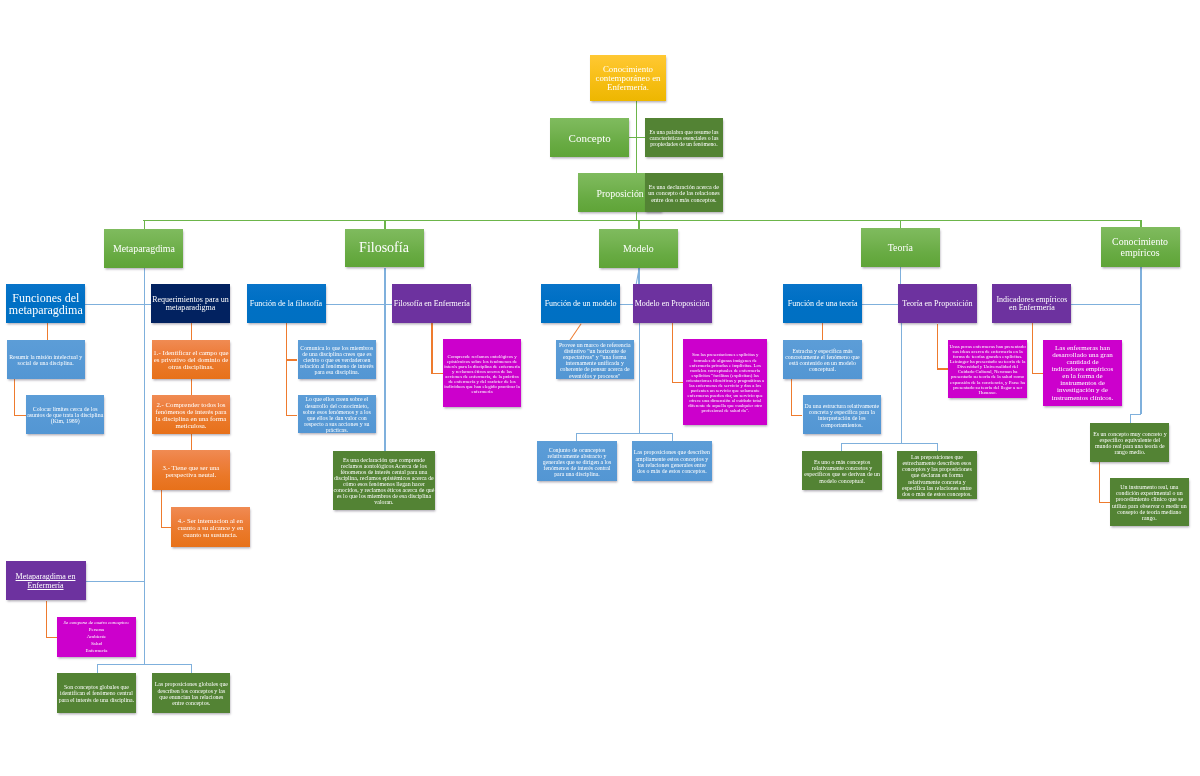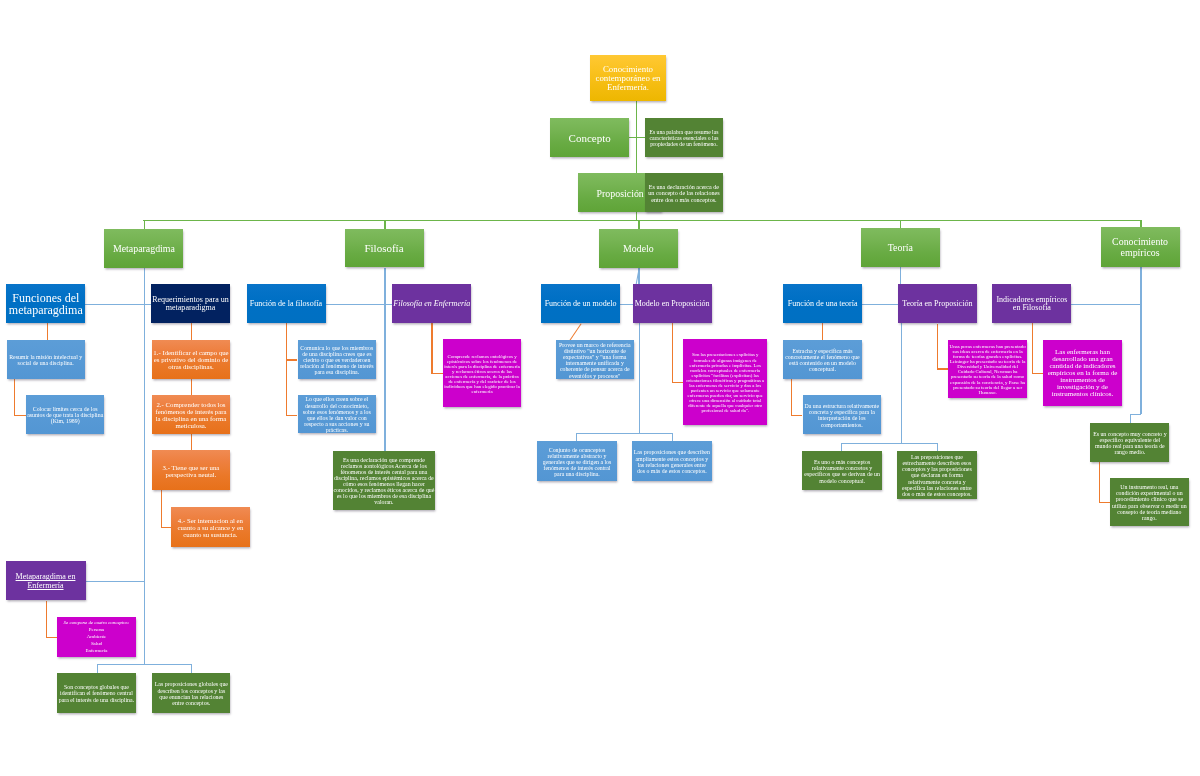--- a/index.html
+++ b/index.html
@@ -35,21 +35,21 @@
 <div class="node" style="left: 644.6px; top: 173.2px; width: 78.7px; height: 38.9px; background: rgb(83, 131, 52); font-size: 6.08px; line-height: 1.06; box-shadow: rgba(70, 62, 82, 0.45) 0.8px 1.8px 2.2px;">
       <span class="txt" style="padding: 0px 1px;">Es una declaración acerca de un concepto de las relaciones entre dos o más conceptos.</span>
     </div>
 <div class="ln" style="left: 629.2px; top: 192.5px; width: 15.4px; height: 1.25px; background: rgb(108, 181, 74);"></div>
 <div class="ln" style="left: 143.1px; top: 219.6px; width: 997.7px; height: 1.35px; background: rgb(108, 181, 74);"></div>
 <div class="ln" style="left: 143.6px; top: 220px; height: 9.4px; width: 1.25px; background: rgb(108, 181, 74);"></div>
 <div class="node" style="left: 104.4px; top: 228.8px; width: 79px; height: 39.2px; background: linear-gradient(rgb(127, 187, 94) 0%, rgb(118, 180, 83) 30%, rgb(104, 171, 67) 65%, rgb(95, 164, 55) 100%); font-size: 9.9px; line-height: 1.04; box-shadow: rgba(70, 62, 82, 0.45) 0.8px 1.8px 2.2px;">
       <span class="txt" style="padding: 0px 1px;">Metaparagdima</span>
     </div>
 <div class="ln" style="left: 384.3px; top: 220px; height: 9.2px; width: 1.25px; background: rgb(108, 181, 74);"></div>
-<div class="node" style="left: 344.5px; top: 228.6px; width: 79px; height: 38px; background: linear-gradient(rgb(127, 187, 94) 0%, rgb(118, 180, 83) 30%, rgb(104, 171, 67) 65%, rgb(95, 164, 55) 100%); font-size: 11px; line-height: 1.04; box-shadow: rgba(70, 62, 82, 0.45) 0.8px 1.8px 2.2px;">
+<div class="node" style="left: 344.5px; top: 228.6px; width: 79px; height: 38px; background: linear-gradient(rgb(127, 187, 94) 0%, rgb(118, 180, 83) 30%, rgb(104, 171, 67) 65%, rgb(95, 164, 55) 100%); font-size: 14px; line-height: 1.04; box-shadow: rgba(70, 62, 82, 0.45) 0.8px 1.8px 2.2px;">
       <span class="txt" style="padding: 0px 1px;">Filosofía</span>
     </div>
 <div class="ln" style="left: 638.3px; top: 220px; height: 9.1px; width: 1.25px; background: rgb(108, 181, 74);"></div>
 <div class="node" style="left: 598.9px; top: 228.5px; width: 79px; height: 39.2px; background: linear-gradient(rgb(127, 187, 94) 0%, rgb(118, 180, 83) 30%, rgb(104, 171, 67) 65%, rgb(95, 164, 55) 100%); font-size: 9.9px; line-height: 1.04; box-shadow: rgba(70, 62, 82, 0.45) 0.8px 1.8px 2.2px;">
       <span class="txt" style="padding: 0px 1px;">Modelo</span>
     </div>
 <div class="ln" style="left: 900px; top: 220px; height: 8.2px; width: 1.25px; background: rgb(108, 181, 74);"></div>
 <div class="node" style="left: 860.8px; top: 227.6px; width: 79px; height: 39px; background: linear-gradient(rgb(127, 187, 94) 0%, rgb(118, 180, 83) 30%, rgb(104, 171, 67) 65%, rgb(95, 164, 55) 100%); font-size: 9.9px; line-height: 1.04; box-shadow: rgba(70, 62, 82, 0.45) 0.8px 1.8px 2.2px;">
       <span class="txt" style="padding: 0px 1px;">Teoría</span>
     </div>
@@ -60,36 +60,36 @@
 <div class="node" style="left: 6.3px; top: 284.4px; width: 79px; height: 38.6px; background: linear-gradient(rgb(8, 116, 201) 0%, rgb(0, 112, 197) 40%, rgb(0, 112, 194) 100%); font-size: 12px; line-height: 1.04; box-shadow: rgba(70, 62, 82, 0.45) 0.8px 1.8px 2.2px;">
       <span class="txt" style="padding: 0px 0.5px;">Funciones del metaparagdima</span>
     </div>
 <div class="node" style="left: 151px; top: 284.4px; width: 79px; height: 38.6px; background: rgb(2, 34, 96); font-size: 8.02px; line-height: 1.04; box-shadow: rgba(70, 62, 82, 0.45) 0.8px 1.8px 2.2px;">
       <span class="txt" style="padding: 0px 0.5px;">Requerimientos para un metaparadigma</span>
     </div>
 <div class="node" style="left: 246.5px; top: 284.4px; width: 79px; height: 38.6px; background: linear-gradient(rgb(8, 116, 201) 0%, rgb(0, 112, 197) 40%, rgb(0, 112, 194) 100%); font-size: 8.02px; line-height: 1.04; box-shadow: rgba(70, 62, 82, 0.45) 0.8px 1.8px 2.2px;">
       <span class="txt" style="padding: 0px 0.5px;">Función de la filosofía</span>
     </div>
 <div class="node" style="left: 392.3px; top: 284.4px; width: 79px; height: 38.6px; background: rgb(109, 50, 159); font-size: 8.02px; line-height: 1.04; box-shadow: rgba(70, 62, 82, 0.45) 0.8px 1.8px 2.2px;">
-      <span class="txt" style="padding: 0px 0.5px; font-style: italic;">Filosofía en Enfermería</span>
+      <span class="txt" style="padding: 0px 0.5px;">Filosofía en Enfermería</span>
     </div>
 <div class="node" style="left: 541.1px; top: 284.4px; width: 79px; height: 38.6px; background: linear-gradient(rgb(8, 116, 201) 0%, rgb(0, 112, 197) 40%, rgb(0, 112, 194) 100%); font-size: 8.02px; line-height: 1.04; box-shadow: rgba(70, 62, 82, 0.45) 0.8px 1.8px 2.2px;">
       <span class="txt" style="padding: 0px 0.5px;">Función de un  modelo</span>
     </div>
 <div class="node" style="left: 632.6px; top: 284.4px; width: 79px; height: 38.6px; background: rgb(109, 50, 159); font-size: 8.02px; line-height: 1.04; box-shadow: rgba(70, 62, 82, 0.45) 0.8px 1.8px 2.2px;">
       <span class="txt" style="padding: 0px 0.5px;">Modelo en Proposición</span>
     </div>
 <div class="node" style="left: 783.2px; top: 284.4px; width: 79px; height: 38.6px; background: linear-gradient(rgb(8, 116, 201) 0%, rgb(0, 112, 197) 40%, rgb(0, 112, 194) 100%); font-size: 8.02px; line-height: 1.04; box-shadow: rgba(70, 62, 82, 0.45) 0.8px 1.8px 2.2px;">
       <span class="txt" style="padding: 0px 0.5px;">Función de una teoría</span>
     </div>
 <div class="node" style="left: 897.8px; top: 284.4px; width: 79px; height: 38.6px; background: rgb(109, 50, 159); font-size: 8.02px; line-height: 1.04; box-shadow: rgba(70, 62, 82, 0.45) 0.8px 1.8px 2.2px;">
       <span class="txt" style="padding: 0px 0.5px;">Teoría en Proposición</span>
     </div>
 <div class="node" style="left: 992.4px; top: 284.4px; width: 79px; height: 38.6px; background: rgb(109, 50, 159); font-size: 8.02px; line-height: 1.04; box-shadow: rgba(70, 62, 82, 0.45) 0.8px 1.8px 2.2px;">
-      <span class="txt" style="padding: 0px 0.5px;">Indicadores empíricos en Filosofía</span>
+      <span class="txt" style="padding: 0px 0.5px;">Indicadores empíricos en Enfermería</span>
     </div>
 <div class="ln" style="left: 85.4px; top: 303.6px; width: 65.6px; height: 1.2px; background: rgb(127, 176, 220);"></div>
 <div class="ln" style="left: 325.4px; top: 303.6px; width: 66.9px; height: 1.2px; background: rgb(127, 176, 220);"></div>
 <div class="ln" style="left: 620.2px; top: 303.6px; width: 12.4px; height: 1.2px; background: rgb(127, 176, 220);"></div>
 <div class="ln" style="left: 862.2px; top: 303.6px; width: 35.6px; height: 1.2px; background: rgb(127, 176, 220);"></div>
 <div class="ln" style="left: 1071px; top: 303.6px; width: 70px; height: 1.2px; background: rgb(127, 176, 220);"></div>
 <div class="ln" style="left: 143.5px; top: 267.9px; height: 396.5px; width: 1.3px; background: rgb(127, 176, 220);"></div>
 <div class="ln" style="left: 384.3px; top: 267.7px; height: 55.3px; width: 1.3px; background: rgb(127, 176, 220);"></div>
 <div class="ln" style="left: 638.3px; top: 267.9px; height: 16.6px; width: 1.3px; background: rgb(127, 176, 220);"></div>
 <div class="ln" style="left: 638.6px; top: 267.6px; width: 16.3771px; height: 1.2px; background: rgb(127, 176, 220); transform-origin: 0px 50%; transform: rotate(1.75502rad);"></div>
@@ -163,21 +163,21 @@
       <span class="txt" style="padding: 0px 1px;">Da una estructura relativamente concreta y específica para la interpretación de los comportamientos.</span>
     </div>
 <div class="ln" style="left: 936.7px; top: 323.6px; height: 45.4px; width: 1.3px; background: rgb(238, 123, 46);"></div>
 <div class="ln" style="left: 936.7px; top: 368.4px; width: 11.7px; height: 1.3px; background: rgb(238, 123, 46);"></div>
 <div class="node" style="left: 948.3px; top: 339.7px; width: 78.7px; height: 57.9px; background: rgb(204, 0, 204); font-size: 4.9px; line-height: 1.05; box-shadow: rgba(70, 62, 82, 0.45) 0.8px 1.8px 2.2px;">
       <span class="txt" style="padding: 0px 1px;">Unas pocas enfermeras han presentado sus ideas acerca de enfermería en la forma de teorías grandes explícitas. Leininger ha presentado su teoría de la Diversidad y Universalidad del Cuidado Cultural, Newman ha presentado su teoría de la salud como expansión de la conciencia, y Parse ha presentado su teoría del llegar a ser Humano.</span>
     </div>
 <div class="ln" style="left: 1031.7px; top: 323.1px; height: 50px; width: 1.3px; background: rgb(238, 123, 46);"></div>
 <div class="ln" style="left: 1031.7px; top: 372.5px; width: 11px; height: 1.3px; background: rgb(238, 123, 46);"></div>
 <div class="node" style="left: 1042.7px; top: 339.6px; width: 79.6px; height: 66.1px; background: rgb(204, 0, 204); font-size: 7px; line-height: 1.01; box-shadow: rgba(70, 62, 82, 0.45) 0.8px 1.8px 2.2px;">
-      <span class="txt" style="padding: 0px 1px; text-align: center;">Las enfermeras han desarrollado una gran cantidad de indicadores empíricos en la forma de instrumentos de investigación y de instrumentos clínicos.</span>
+      <span class="txt" style="padding: 0px 8px; text-align: center;">Las enfermeras han desarrollado una gran cantidad de indicadores empíricos en la forma de instrumentos de investigación y de instrumentos clínicos.</span>
     </div>
 <div class="ln" style="left: 96.8px; top: 663.8px; width: 94.5px; height: 1.2px; background: rgb(127, 176, 220);"></div>
 <div class="ln" style="left: 96.8px; top: 663.8px; height: 9.2px; width: 1.2px; background: rgb(127, 176, 220);"></div>
 <div class="ln" style="left: 191.3px; top: 663.8px; height: 9.4px; width: 1.2px; background: rgb(127, 176, 220);"></div>
 <div class="node" style="left: 57.3px; top: 673px; width: 78.3px; height: 39.5px; background: rgb(83, 131, 52); font-size: 5.85px; line-height: 1.05; box-shadow: rgba(70, 62, 82, 0.45) 0.8px 1.8px 2.2px;">
       <span class="txt" style="padding: 0px 1px;">Son conceptos globales que identifican el fenómeno central para el interés de una disciplina.</span>
     </div>
 <div class="node" style="left: 152.2px; top: 673.2px; width: 78.3px; height: 39.5px; background: rgb(83, 131, 52); font-size: 5.85px; line-height: 1.05; box-shadow: rgba(70, 62, 82, 0.45) 0.8px 1.8px 2.2px;">
       <span class="txt" style="padding: 0px 1px;">Las proposiciones globales que describen los conceptos y las que enuncian las relaciones entre conceptos.</span>
     </div>

